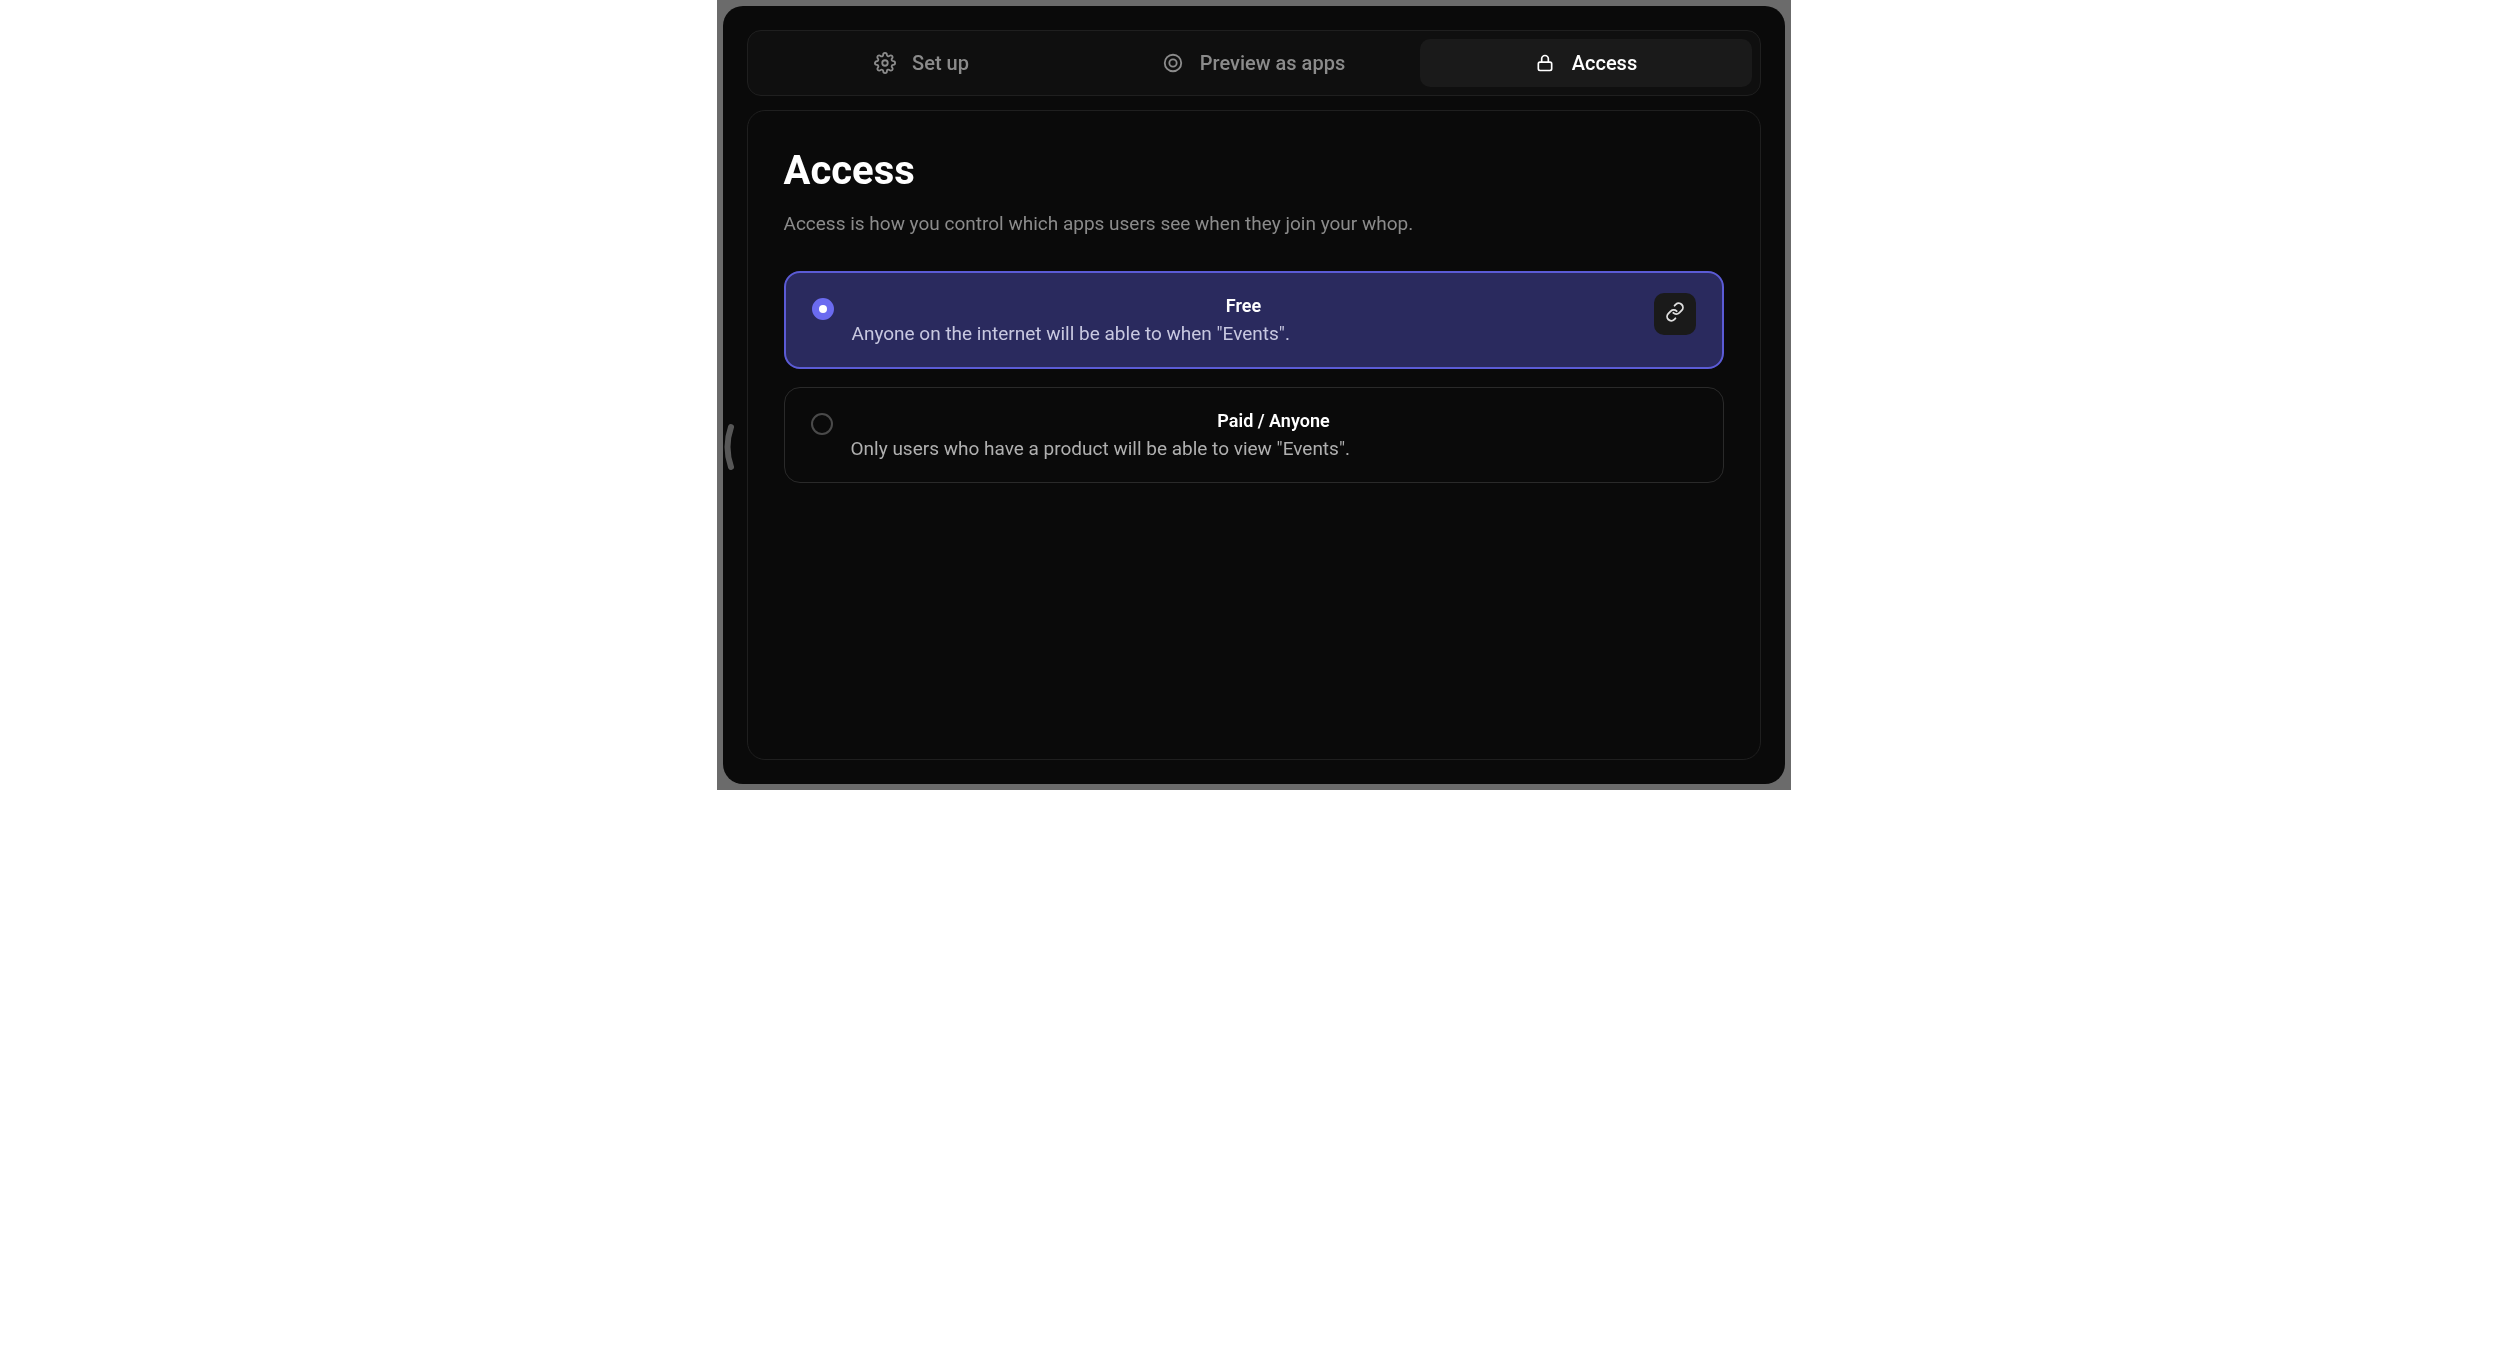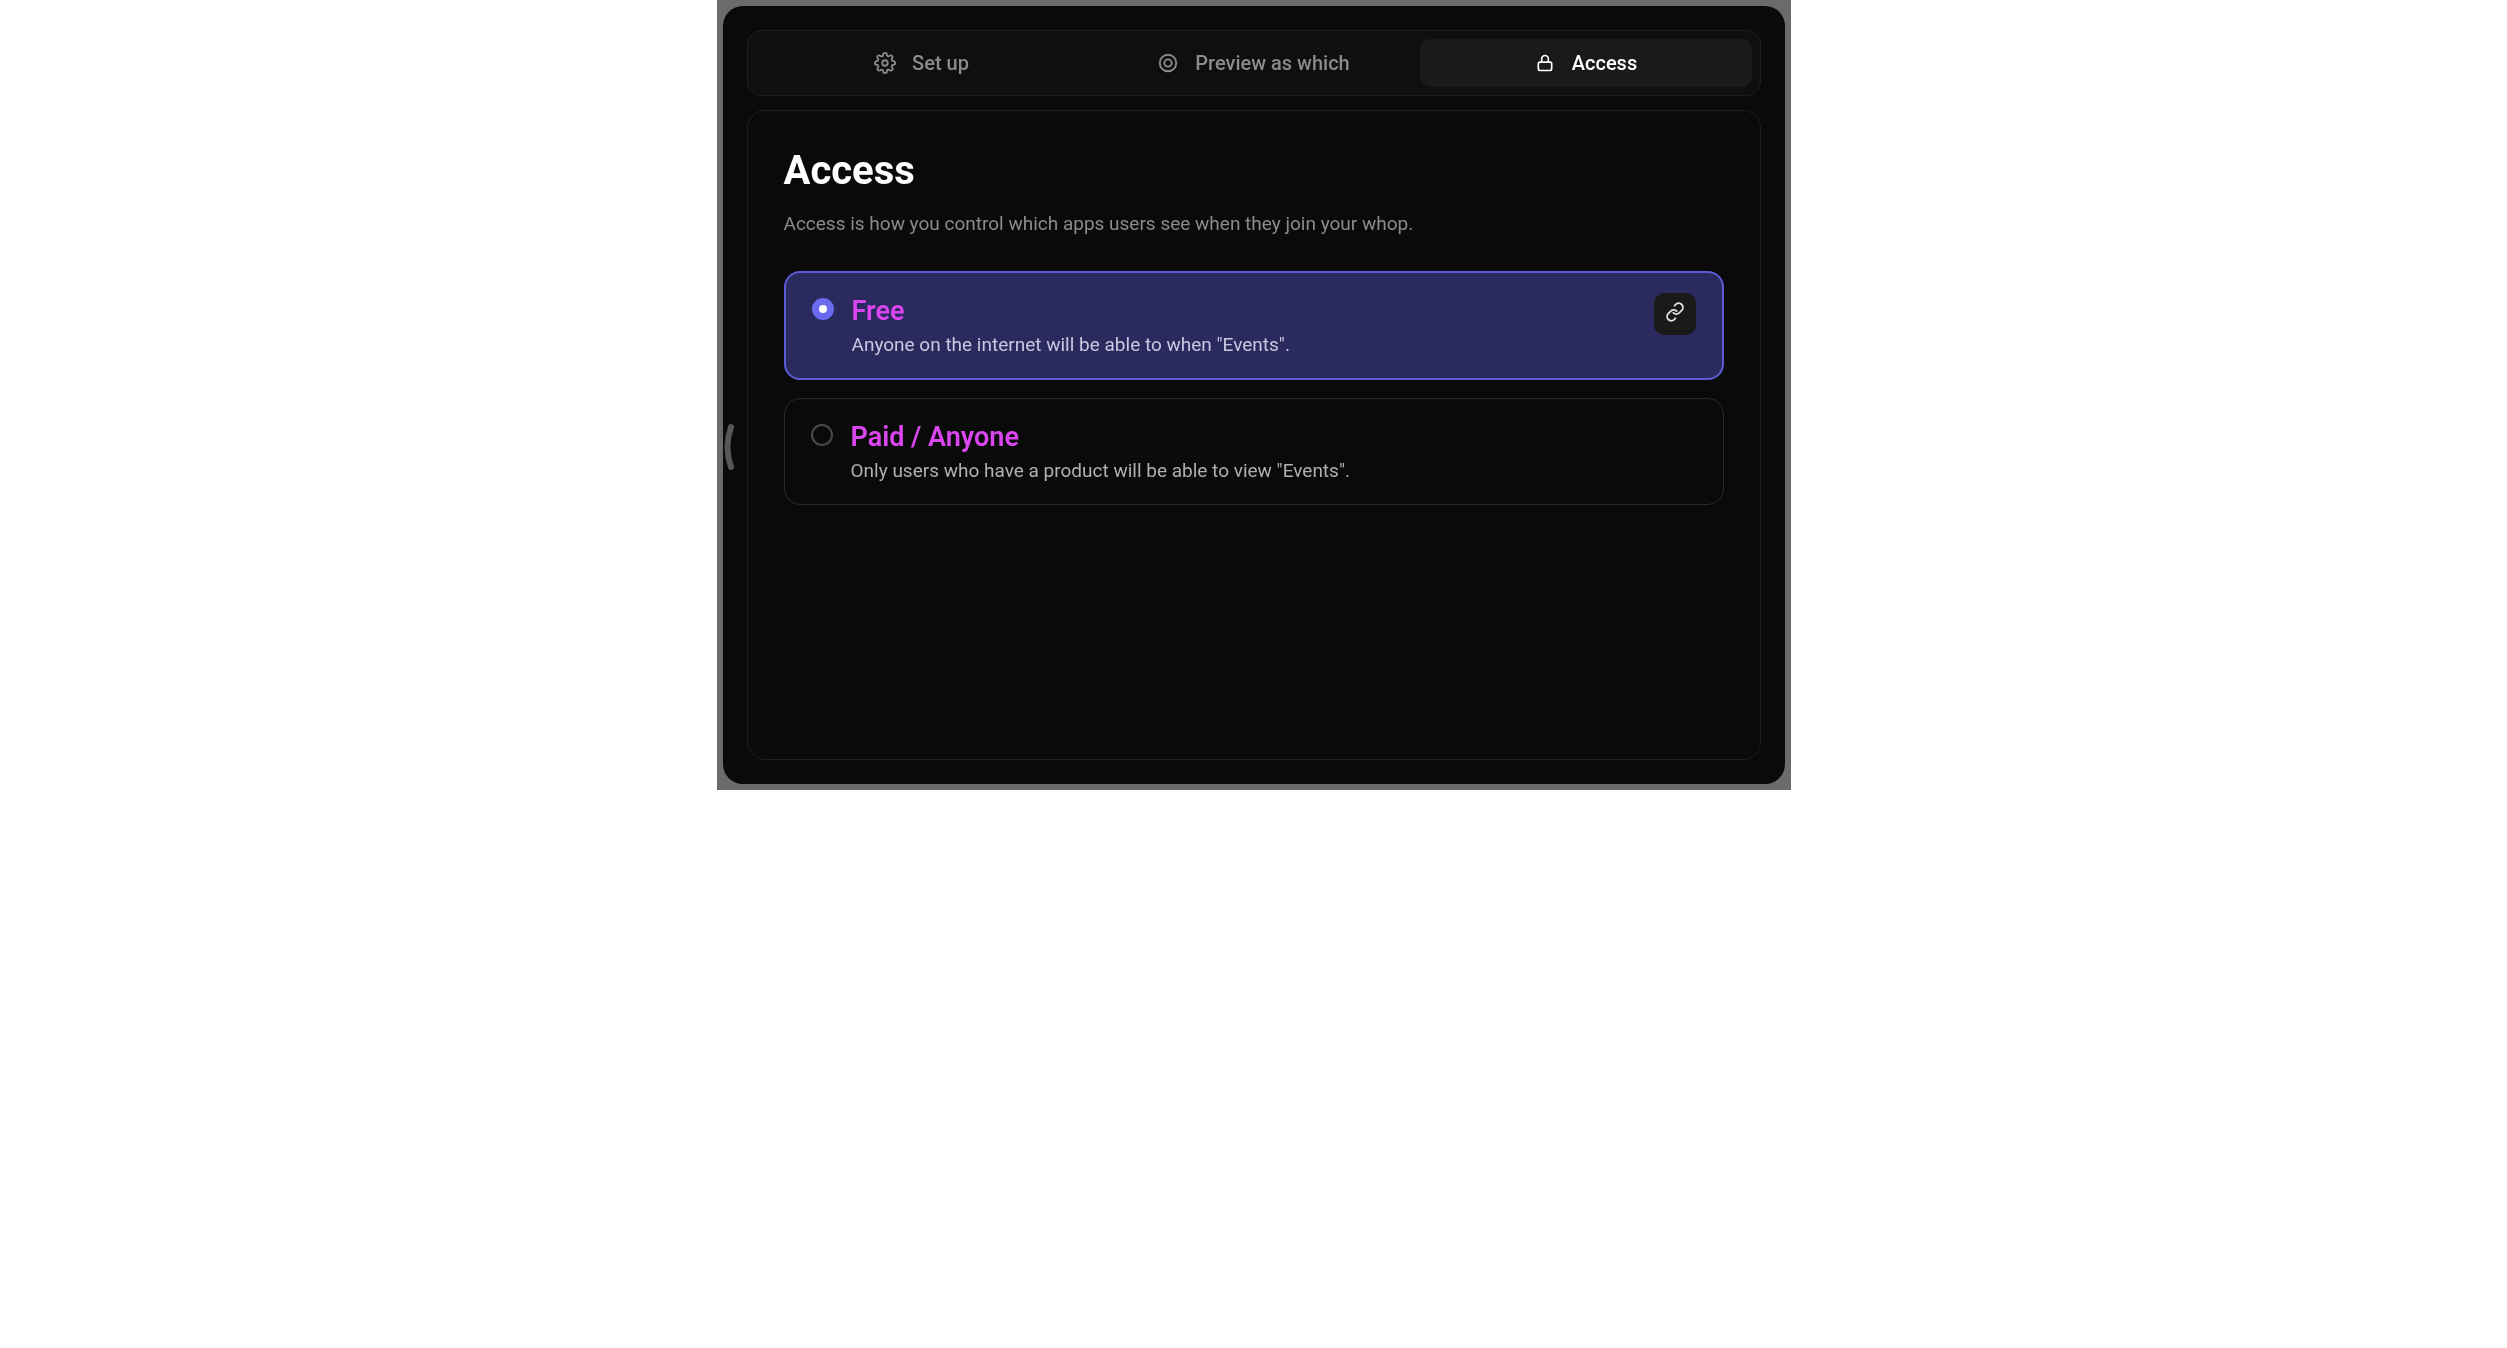--- a/index.html
+++ b/index.html
@@ -133,24 +133,25 @@
       height: 8px;
       border-radius: 50%;
       background: #ffffff;
     }
 
     .option-text {
       flex: 1;
     }
 
     .option-title {
-      color: #d946ef;
-      font-size: 27px;
+      color: #ffffff;
+      font-size: 18px;
       font-weight: 600;
       margin-bottom: 6px;
+      text-align: center;
     }
 
     .option-desc {
       color: #b0b0b0;
       font-size: 19px;
       font-weight: 400;
     }
 
     .selected .option-desc {
       color: #c8c8e0;
@@ -200,21 +201,21 @@
         </span>
         <span>Set up</span>
       </div>
       <div class="tab">
         <span class="icon">
           <svg width="22" height="22" viewBox="0 0 24 24" fill="none" stroke="#8b8b8b" stroke-width="2" stroke-linecap="round" stroke-linejoin="round">
             <circle cx="12" cy="12" r="9"></circle>
             <circle cx="12" cy="12" r="4"></circle>
           </svg>
         </span>
-        <span>Preview as which</span>
+        <span>Preview as apps</span>
       </div>
       <div class="tab active">
         <span class="icon">
           <svg width="20" height="20" viewBox="0 0 24 24" fill="none" stroke="#ffffff" stroke-width="2" stroke-linecap="round" stroke-linejoin="round">
             <rect x="4" y="11" width="16" height="10" rx="2" ry="2"></rect>
             <path d="M8 11V7a4 4 0 0 1 8 0v4"></path>
           </svg>
         </span>
         <span>Access</span>
       </div>

